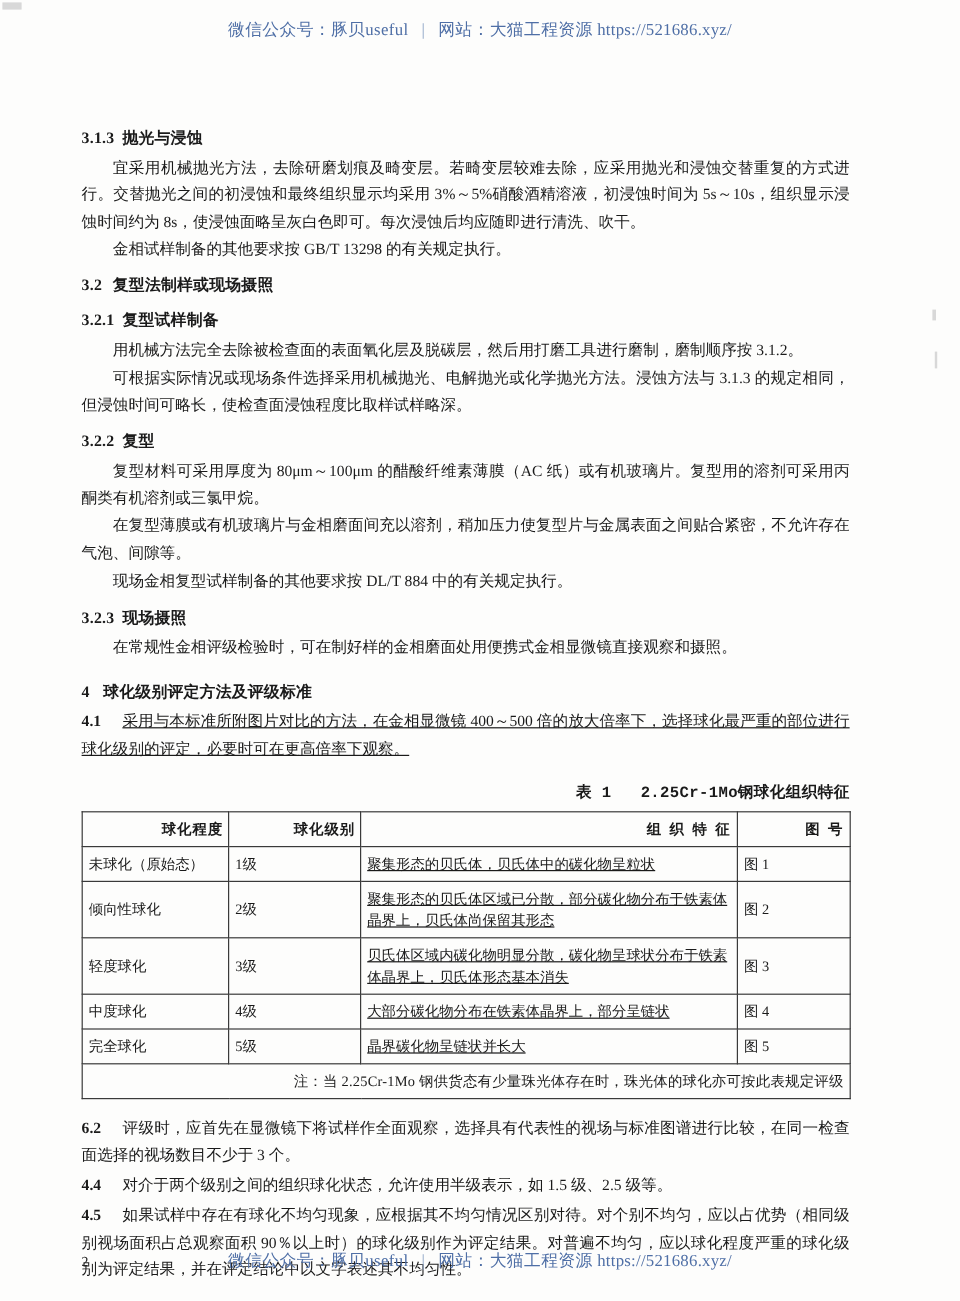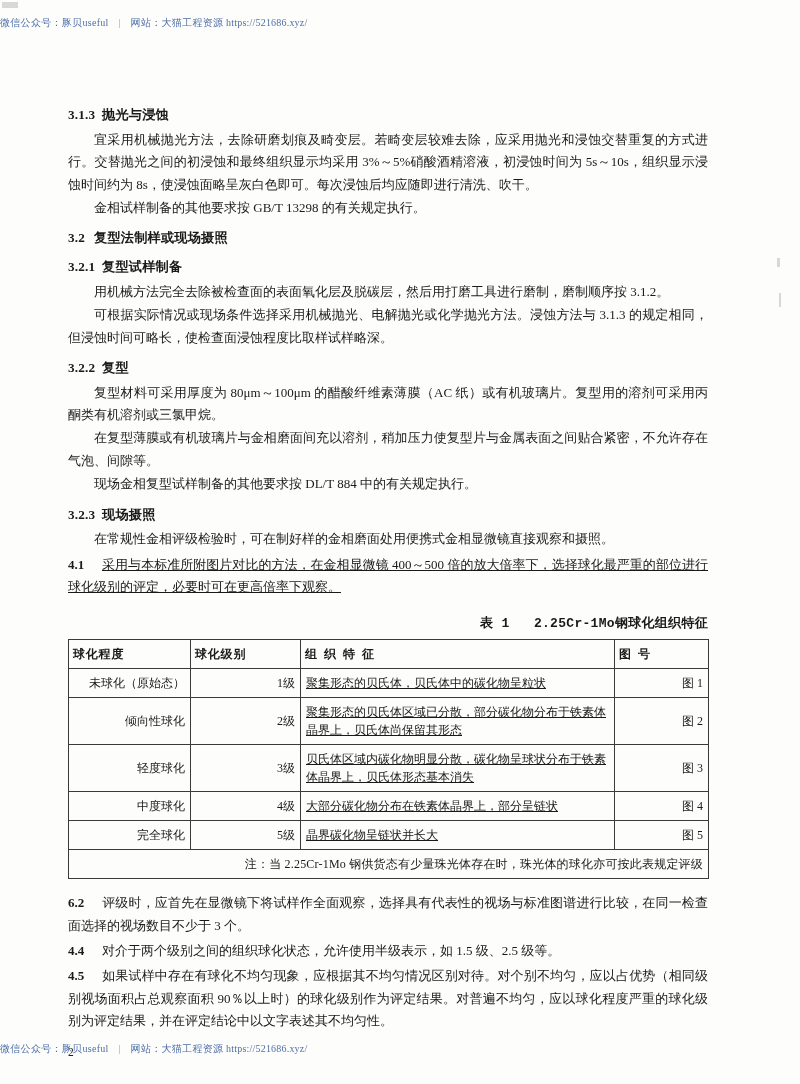--- a/index.html
+++ b/index.html
@@ -19,23 +19,23 @@
     position: absolute;
     inset: 0;
     background: #fdfdfc;
   }
 
   
   .watermark {
     position: absolute;
     left: 0;
     width: 800px;
-    text-align: left;
+    text-align: center;
     color: #4f6fa6;
-    font-size: 10px;
+    font-size: 14px;
     letter-spacing: 0.3px;
     white-space: nowrap;
     font-family: "Liberation Serif", "DejaVu Serif", serif;
   }
   .watermark.top { top: 16px; }
   .watermark.bottom { top: 1042px; }
   .wm-sep {
     display: inline-block;
     padding: 0 7px;
     color: #8ba2c4;
@@ -116,27 +116,27 @@
     border: 1.6px solid #262626;
   }
   table.feat th, table.feat td {
     border: 0.9px solid #3a3a3a;
     padding: 5px 5px;
     vertical-align: middle;
     line-height: 1.5;
   }
   table.feat th {
     font-weight: bold;
-    text-align: left;
+    text-align: right;
     letter-spacing: 2px;
     padding: 5px 4px;
   }
   table.feat th.c1 { letter-spacing: 0.8px; }
   table.feat th.c2 { letter-spacing: 0.8px; }
-  td.c1, td.c2, td.c4 { text-align: right; }
+  td.c1, td.c2, td.c4 { text-align: left; }
   td.c3 { text-align: left; padding-left: 12px; padding-right: 8px; text-decoration: underline; }
   td.note {
     text-align: right;
     padding: 6px 4px 6px 14px;
     letter-spacing: 0.2px;
     border-top: 1.4px solid #2a2a2a;
   }
 
   .colw1 { width: 122px; }
   .colw2 { width: 110px; }
@@ -195,20 +195,23 @@
     </h3>
     <p class="body">复型材料可采用厚度为 80μm～100μm 的醋酸纤维素薄膜（AC 纸）或有机玻璃片。复型用的溶剂可采用丙酮类有机溶剂或三氯甲烷。</p>
     <p class="body">在复型薄膜或有机玻璃片与金相磨面间充以溶剂，稍加压力使复型片与金属表面之间贴合紧密，不允许存在气泡、间隙等。</p>
     <p class="body">现场金相复型试样制备的其他要求按 DL/T 884 中的有关规定执行。</p>
 
     <h3 class="sec">
       <span class="num">3.2.3</span><span>现场摄照</span>
     </h3>
     <p class="body">在常规性金相评级检验时，可在制好样的金相磨面处用便携式金相显微镜直接观察和摄照。</p>
 
+    <h3 class="sec lvl1" style="margin-top:16px;">
+      <span class="num">4</span><span>球化级别评定方法及评级标准</span>
+    </h3>
 
     <p class="num-para" style="text-decoration:underline;">
       <span class="pn">4.1</span><span>采用与本标准所附图片对比的方法，在金相显微镜 400～500 倍的放大倍率下，选择球化最严重的部位进行球化级别的评定，必要时可在更高倍率下观察。</span>
     </p>
 
 
     <div class="tbl-cap">
       <span>表 1</span>&nbsp;&nbsp;&nbsp;<span>2.25Cr-1Mo钢球化组织特征</span>
     </div>
 

